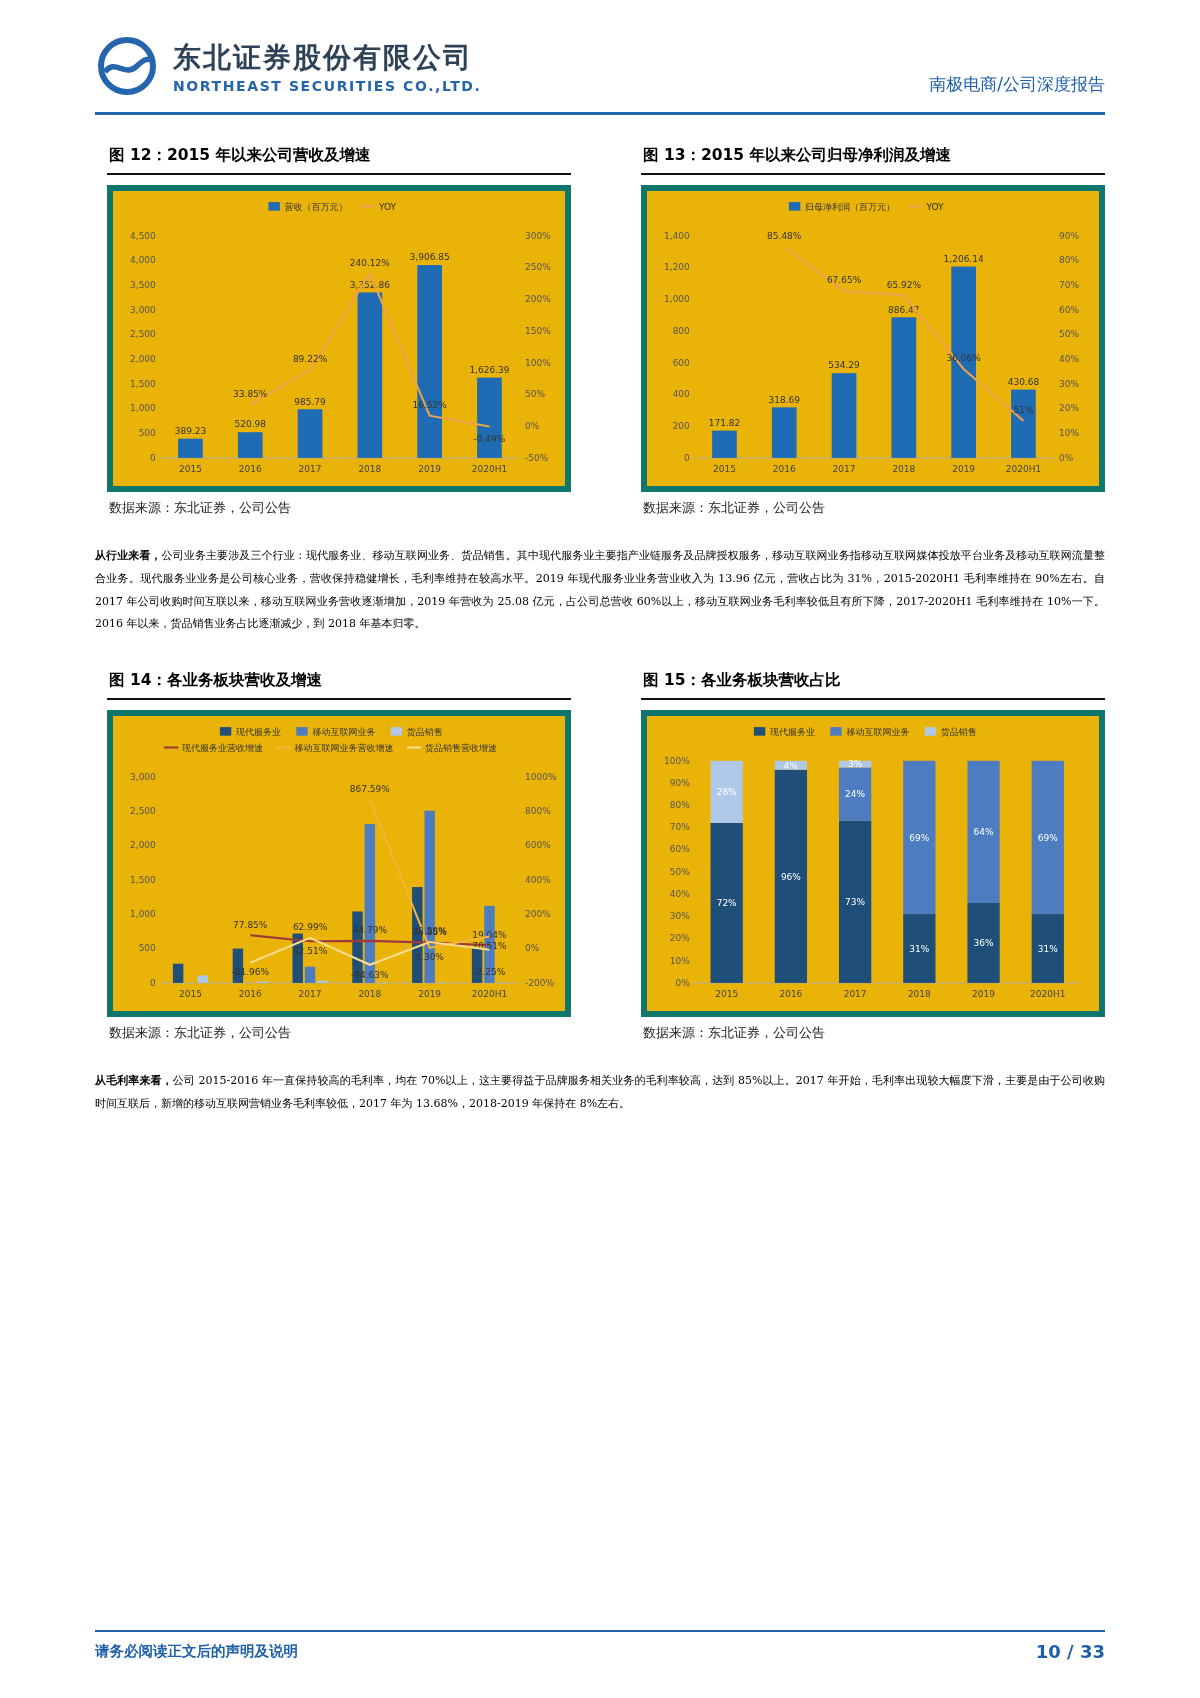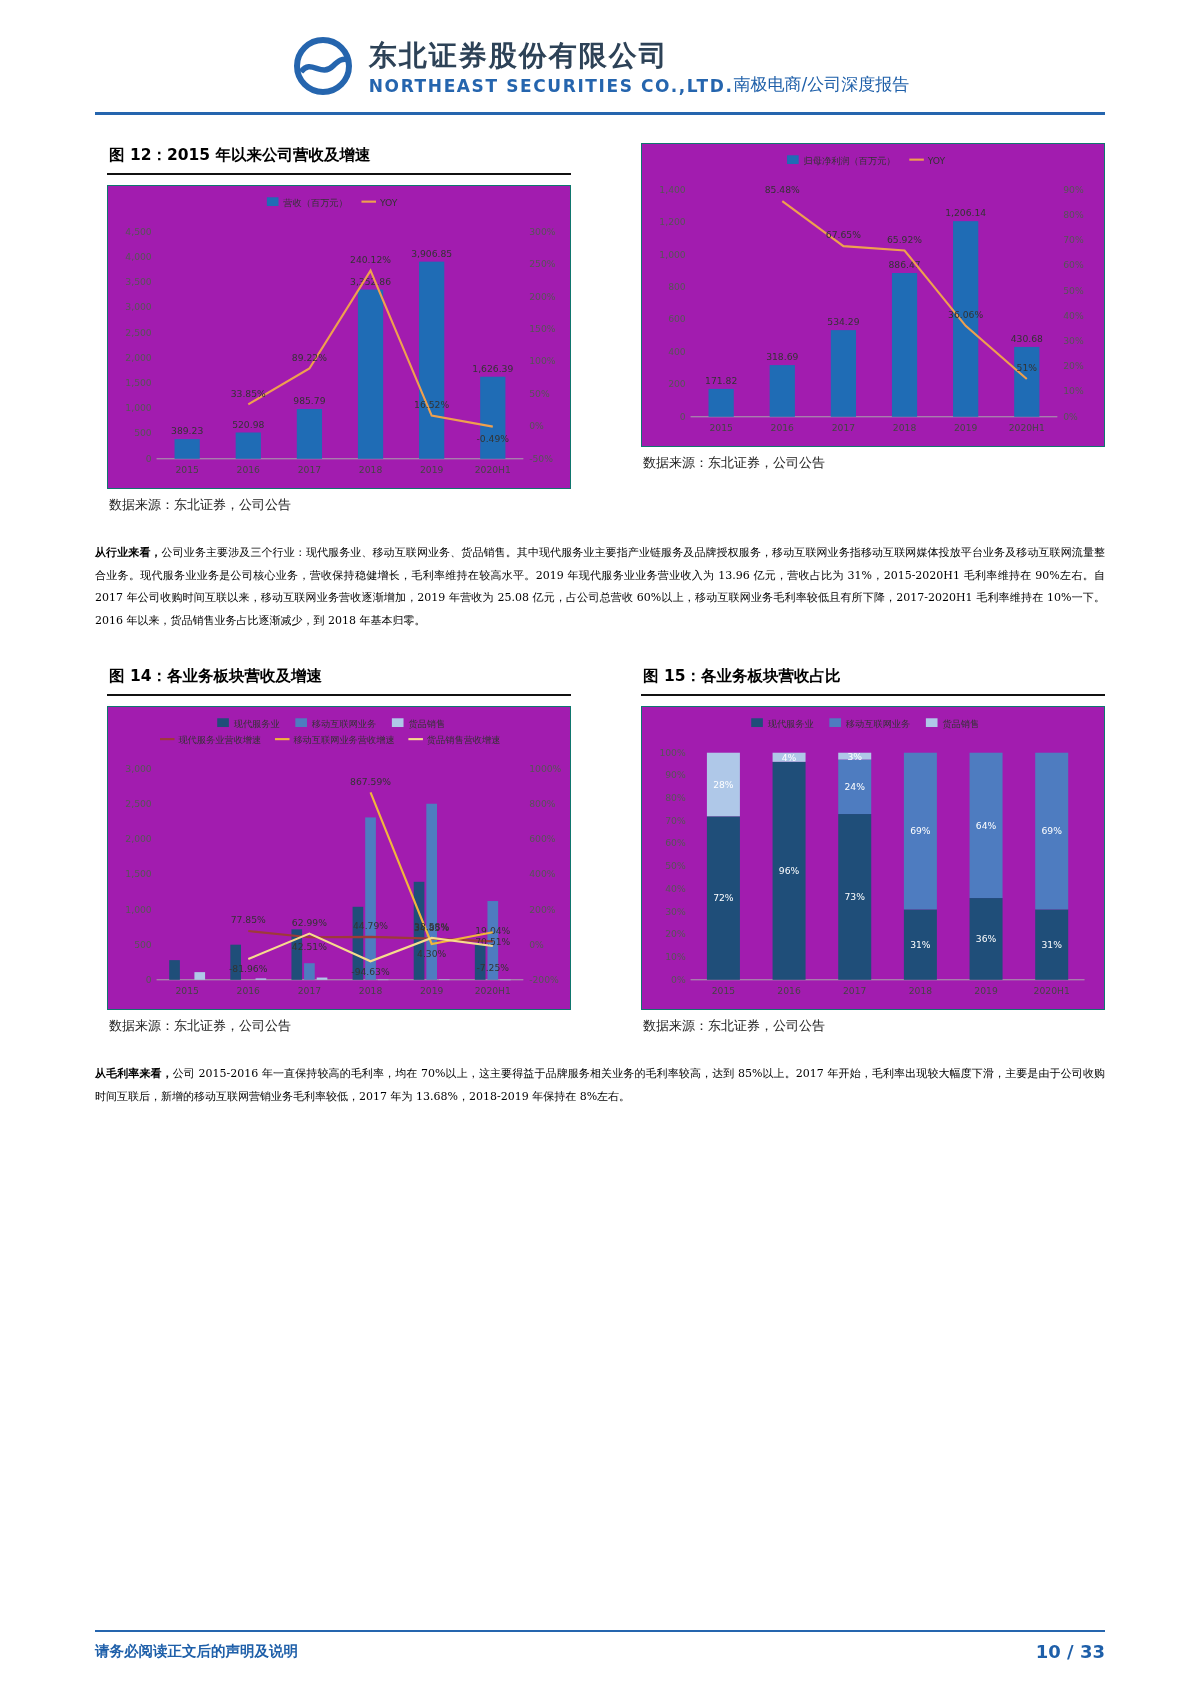--- a/index.html
+++ b/index.html
@@ -1,31 +1,31 @@
 <!DOCTYPE html>
 <html><head>
 <meta charset="utf-8">
 <style>
   html,body{margin:0;padding:0;background:#fff;}
   .page{position:relative;width:1200px;height:1698px;background:#fff;font-family:"DejaVu Sans",sans-serif;overflow:hidden;}
   .content{padding:0 95px;}
 
   
-  .hdr{display:flex;justify-content:center;align-items:flex-end;padding-top:34px;}
+  .hdr{display:flex;justify-content:space-between;align-items:flex-end;padding-top:34px;}
   .logo-row{display:flex;align-items:center;gap:14px;}
   .logo-text .cn{font-size:28px;font-weight:bold;color:#2d4257;letter-spacing:2px;line-height:1.15;}
-  .logo-text .en{font-size:17px;font-weight:bold;color:#2565AE;letter-spacing:1.6px;margin-top:3px;}
+  .logo-text .en{font-size:14px;font-weight:bold;color:#2565AE;letter-spacing:1.6px;margin-top:3px;}
   .report-label{font-size:17px;font-weight:normal;color:#1E5FA9;padding-bottom:6px;}
   .hdr-rule{margin-top:10px;border-bottom:3px solid #2565AE;}
 
   
   .fig-row{display:flex;gap:70px;margin-top:28px;padding-left:12px;}
   .fig{flex:1;min-width:0;}
   .fig-title{font-size:15.5px;font-weight:bold;color:#000;padding:2px 2px 7px 2px;border-bottom:2.5px solid #111;margin-bottom:10px;}
-  .chart-box{border:1px solid #0f766e;padding:4px 2px 2px 2px;background:#a21caf;}
+  .chart-box{border:6px solid #0f766e;padding:4px 2px 2px 2px;background:#eab308;}
   .chart-box svg{width:100%;height:auto;display:block;}
   .source{font-size:13px;color:#222;padding:7px 2px 2px 2px;}
 
   
   .para{margin:26px 0 0 0;font-size:11px;line-height:2.05;color:#000000;text-align:justify;font-family:"DejaVu Serif","Liberation Serif",serif;}
   .para b{font-weight:bold;}
 
   
   .footer{position:absolute;left:95px;right:95px;bottom:36px;}
   .footer-rule{border-top:2px solid #2565AE;margin-bottom:9px;}
@@ -106,20 +106,21 @@
               <text x="142.5" y="212.94028571428572" font-size="9.5" fill="#333" font-family="&quot;DejaVu Sans&quot;,sans-serif" text-anchor="middle">33.85%</text>
               <text x="205.5" y="175.92148571428572" font-size="9.5" fill="#333" font-family="&quot;DejaVu Sans&quot;,sans-serif" text-anchor="middle">89.22%</text>
               <text x="268.5" y="75.03405714285714" font-size="9.5" fill="#333" font-family="&quot;DejaVu Sans&quot;,sans-serif" text-anchor="middle">240.12%</text>
               <text x="331.5" y="224.52662857142857" font-size="9.5" fill="#333" font-family="&quot;DejaVu Sans&quot;,sans-serif" text-anchor="middle">16.52%</text>
               <text x="394.5" y="259.8990285714286" font-size="9.5" fill="#333" font-family="&quot;DejaVu Sans&quot;,sans-serif" text-anchor="middle">-0.49%</text>
             </svg>
         </div>
         <div class="source">数据来源：东北证券，公司公告</div>
       </figure>
       <figure class="fig" style="margin:0">
+        <div class="fig-title">图 13：2015 年以来公司归母净利润及增速</div>
         <div class="chart-box">
           <svg id="chart13" viewBox="0 0 472 305">
               <rect x="147.4" y="7.5" width="12" height="9" fill="#1F6CB5"></rect>
               <text x="164.4" y="16" font-size="9.5" fill="#333" font-family="&quot;DejaVu Sans&quot;,sans-serif">归母净利润（百万元）</text>
               <line x1="273.4" y1="12" x2="288.4" y2="12" stroke="#EFA04E" stroke-width="2.2"></line>
               <text x="292.4" y="16" font-size="9.5" fill="#333" font-family="&quot;DejaVu Sans&quot;,sans-serif">YOY</text>
               <text x="43" y="280" font-size="9.5" fill="#555" font-family="&quot;DejaVu Sans&quot;,sans-serif" text-anchor="end">0</text>
               <text x="43" y="246.57142857142858" font-size="9.5" fill="#555" font-family="&quot;DejaVu Sans&quot;,sans-serif" text-anchor="end">200</text>
               <text x="43" y="213.14285714285717" font-size="9.5" fill="#555" font-family="&quot;DejaVu Sans&quot;,sans-serif" text-anchor="end">400</text>
               <text x="43" y="179.71428571428572" font-size="9.5" fill="#555" font-family="&quot;DejaVu Sans&quot;,sans-serif" text-anchor="end">600</text>

